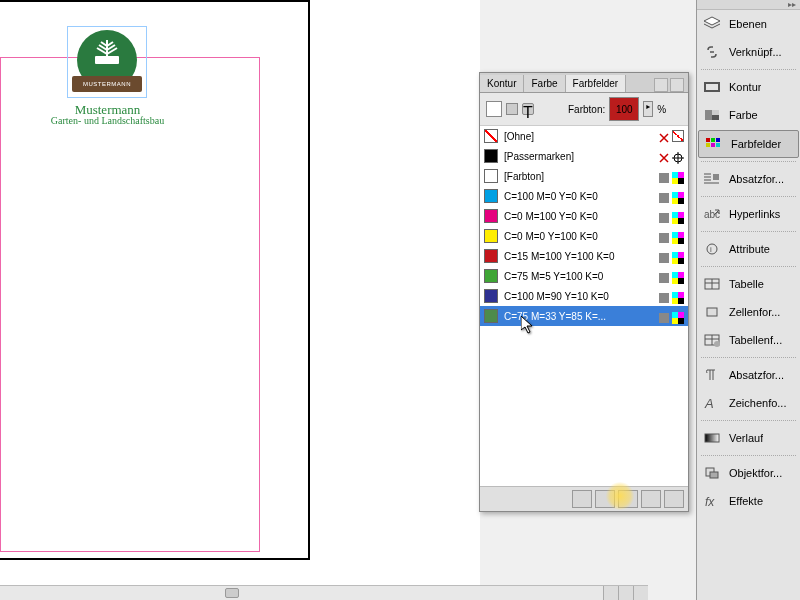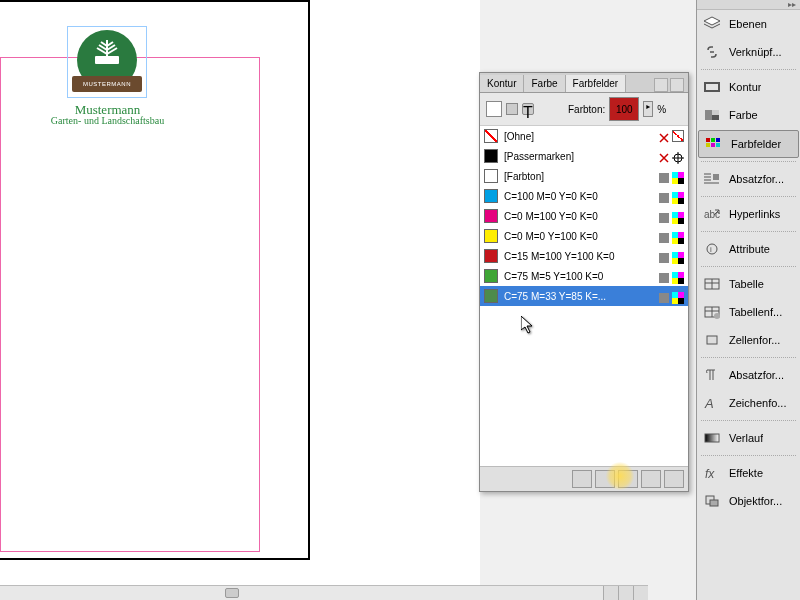--- a/index.html
+++ b/index.html
@@ -229,20 +229,35 @@
               <rect x="1" y="1" width="10" height="10" fill="#888"></rect>
             </svg></span>
           <span class="swatch-icon-small"><svg viewBox="0 0 12 12">
               <rect x="0" y="0" width="6" height="6" fill="#0ff"></rect>
               <rect x="6" y="0" width="6" height="6" fill="#f0f"></rect>
               <rect x="0" y="6" width="6" height="6" fill="#ff0"></rect>
               <rect x="6" y="6" width="6" height="6" fill="#000"></rect>
             </svg></span>
         </div>
       </div>
+      <div class="swatch-row">
+        <div class="swatch-chip" style="background: rgb(46, 49, 146);"></div>
+        <span class="swatch-name">C=100 M=90 Y=10 K=0</span>
+        <div class="swatch-icons">
+          <span class="swatch-icon-small"><svg viewBox="0 0 12 12">
+              <rect x="1" y="1" width="10" height="10" fill="#888"></rect>
+            </svg></span>
+          <span class="swatch-icon-small"><svg viewBox="0 0 12 12">
+              <rect x="0" y="0" width="6" height="6" fill="#0ff"></rect>
+              <rect x="6" y="0" width="6" height="6" fill="#f0f"></rect>
+              <rect x="0" y="6" width="6" height="6" fill="#ff0"></rect>
+              <rect x="6" y="6" width="6" height="6" fill="#000"></rect>
+            </svg></span>
+        </div>
+      </div>
       <div class="swatch-row selected">
         <div class="swatch-chip" style="background: rgb(77, 139, 74);"></div>
         <span class="swatch-name">C=75 M=33 Y=85 K=...</span>
         <div class="swatch-icons">
           <span class="swatch-icon-small"><svg viewBox="0 0 12 12">
               <rect x="1" y="1" width="10" height="10" fill="#888"></rect>
             </svg></span>
           <span class="swatch-icon-small"><svg viewBox="0 0 12 12">
               <rect x="0" y="0" width="6" height="6" fill="#0ff"></rect>
               <rect x="6" y="0" width="6" height="6" fill="#f0f"></rect>
@@ -350,34 +365,34 @@
         <svg viewBox="0 0 18 16">
           <rect x="2" y="3" width="14" height="10" fill="none" stroke="#555"></rect>
           <path d="M2 7 L16 7 M9 3 L9 13" stroke="#555"></path>
         </svg>
       </span>
       <span class="dock-label">Tabelle</span>
     </div>
     <div class="dock-item">
       <span class="dock-icon">
         <svg viewBox="0 0 18 16">
+          <rect x="4" y="4" width="10" height="8" fill="#ddd" stroke="#555"></rect>
+        </svg>
+      </span>
+      <span class="dock-label">Zellenfor...</span>
+    </div>
+    <div class="dock-item">
+      <span class="dock-icon">
+        <svg viewBox="0 0 18 16">
           <rect x="2" y="3" width="14" height="10" fill="none" stroke="#555"></rect>
           <path d="M2 7 L16 7 M9 3 L9 13" stroke="#555"></path>
           <circle cx="14" cy="12" r="3" fill="#aaa"></circle>
         </svg>
       </span>
       <span class="dock-label">Tabellenf...</span>
-    </div>
-    <div class="dock-item">
-      <span class="dock-icon">
-        <svg viewBox="0 0 18 16">
-          <rect x="4" y="4" width="10" height="8" fill="#ddd" stroke="#555"></rect>
-        </svg>
-      </span>
-      <span class="dock-label">Zellenfor...</span>
     </div>
     <div class="dock-sep"></div>
     <div class="dock-item">
       <span class="dock-icon">
         <svg viewBox="0 0 18 16">
           <path d="M7 3 L7 13 M10 3 L10 13 M4 3 L12 3 M4 6 A3 3 0 0 1 4 3" stroke="#555" fill="none"></path>
         </svg>
       </span>
       <span class="dock-label">Absatzfor...</span>
     </div>
@@ -401,33 +416,33 @@
           </defs>
           <rect x="2" y="4" width="14" height="8" fill="url(#g)" stroke="#555"></rect>
         </svg>
       </span>
       <span class="dock-label">Verlauf</span>
     </div>
     <div class="dock-sep"></div>
     <div class="dock-item">
       <span class="dock-icon">
         <svg viewBox="0 0 18 16">
-          <text x="2" y="13" font-size="12" font-style="italic" fill="#555">fx</text>
-        </svg>
-      </span>
-      <span class="dock-label">Effekte</span>
-    </div>
-    <div class="dock-item">
-      <span class="dock-icon">
-        <svg viewBox="0 0 18 16">
           <rect x="3" y="3" width="8" height="8" fill="#ddd" stroke="#555"></rect>
           <rect x="7" y="7" width="8" height="6" fill="#aaa" stroke="#555"></rect>
         </svg>
       </span>
       <span class="dock-label">Objektfor...</span>
+    </div>
+    <div class="dock-item">
+      <span class="dock-icon">
+        <svg viewBox="0 0 18 16">
+          <text x="2" y="13" font-size="12" font-style="italic" fill="#555">fx</text>
+        </svg>
+      </span>
+      <span class="dock-label">Effekte</span>
     </div>
   </div>
 
 <div class="cursor">
   <svg viewBox="0 0 16 20">
       <path d="M0 0 L0 14 L4 11 L7 17 L9 16 L6 10 L11 10 Z" fill="#fff" stroke="#000" stroke-width="1"></path>
     </svg>
 </div>
 
 </body></html>

